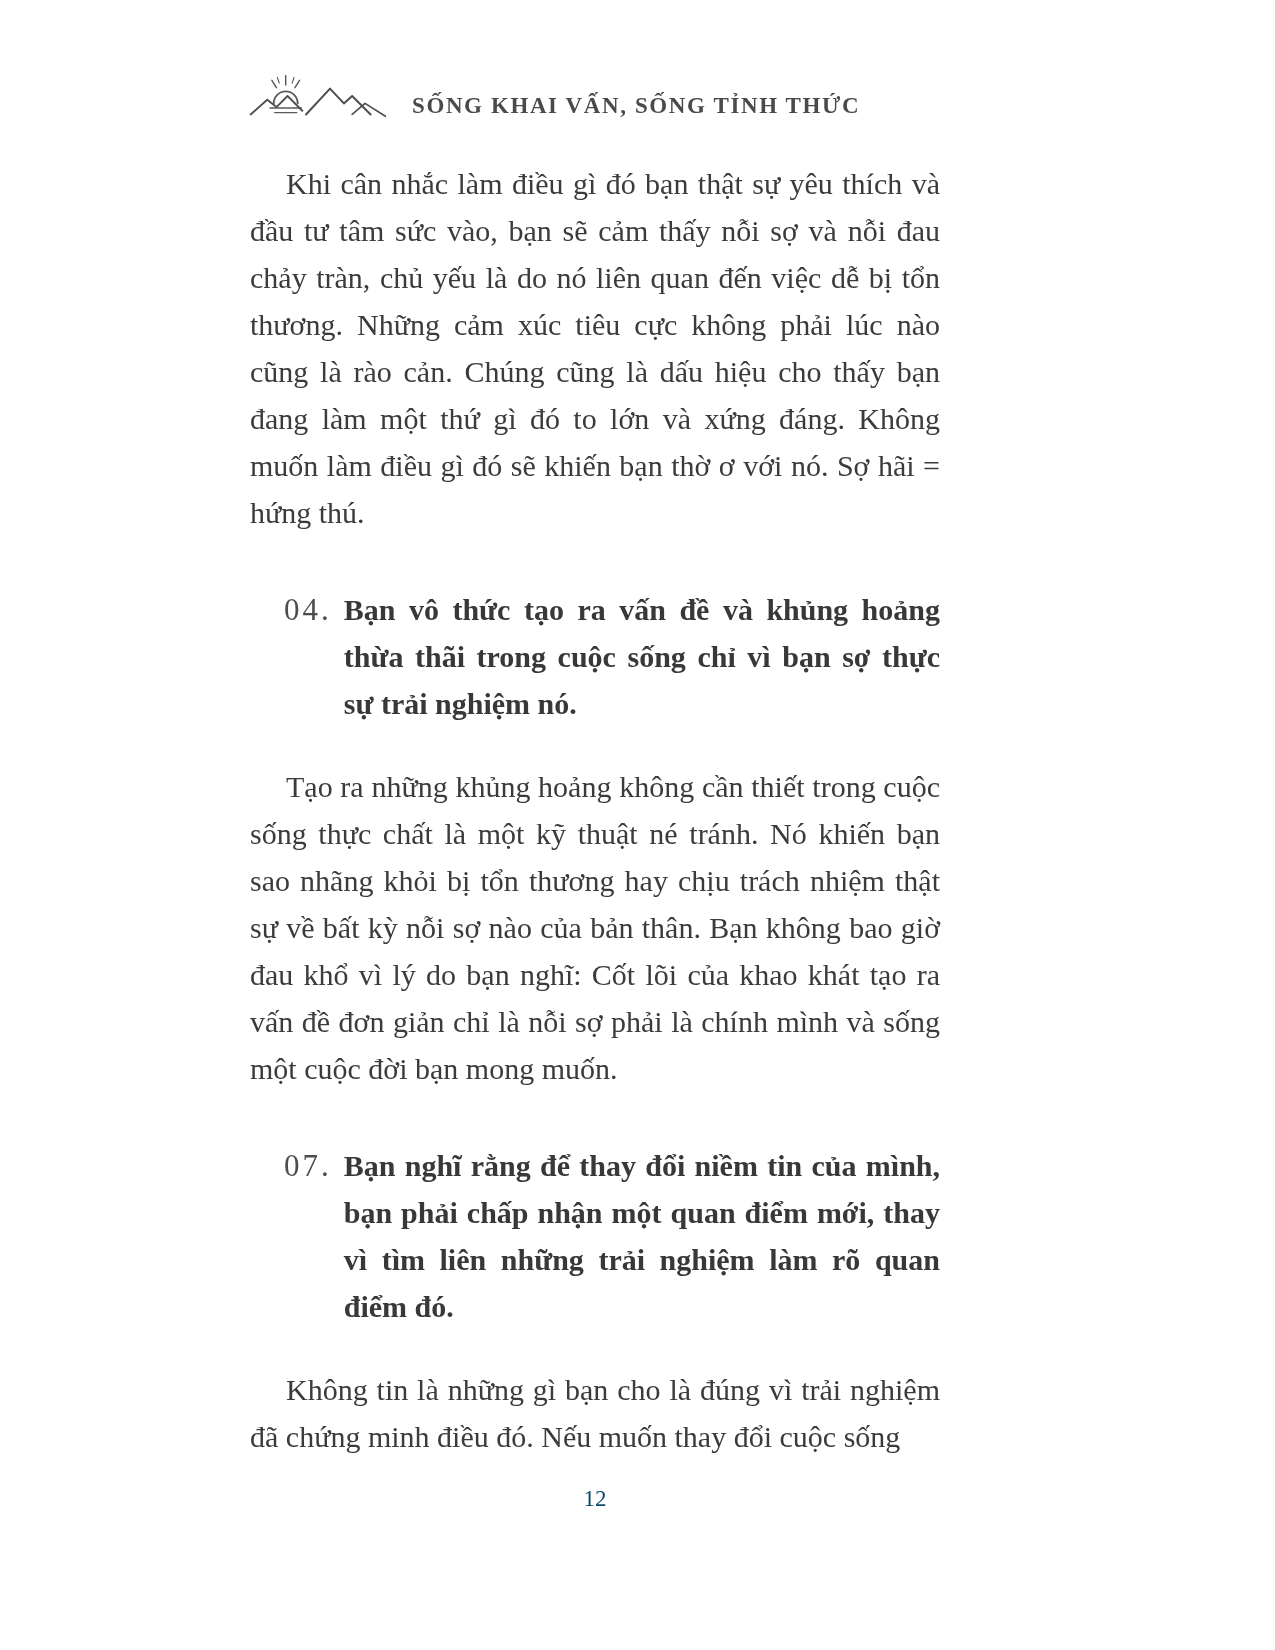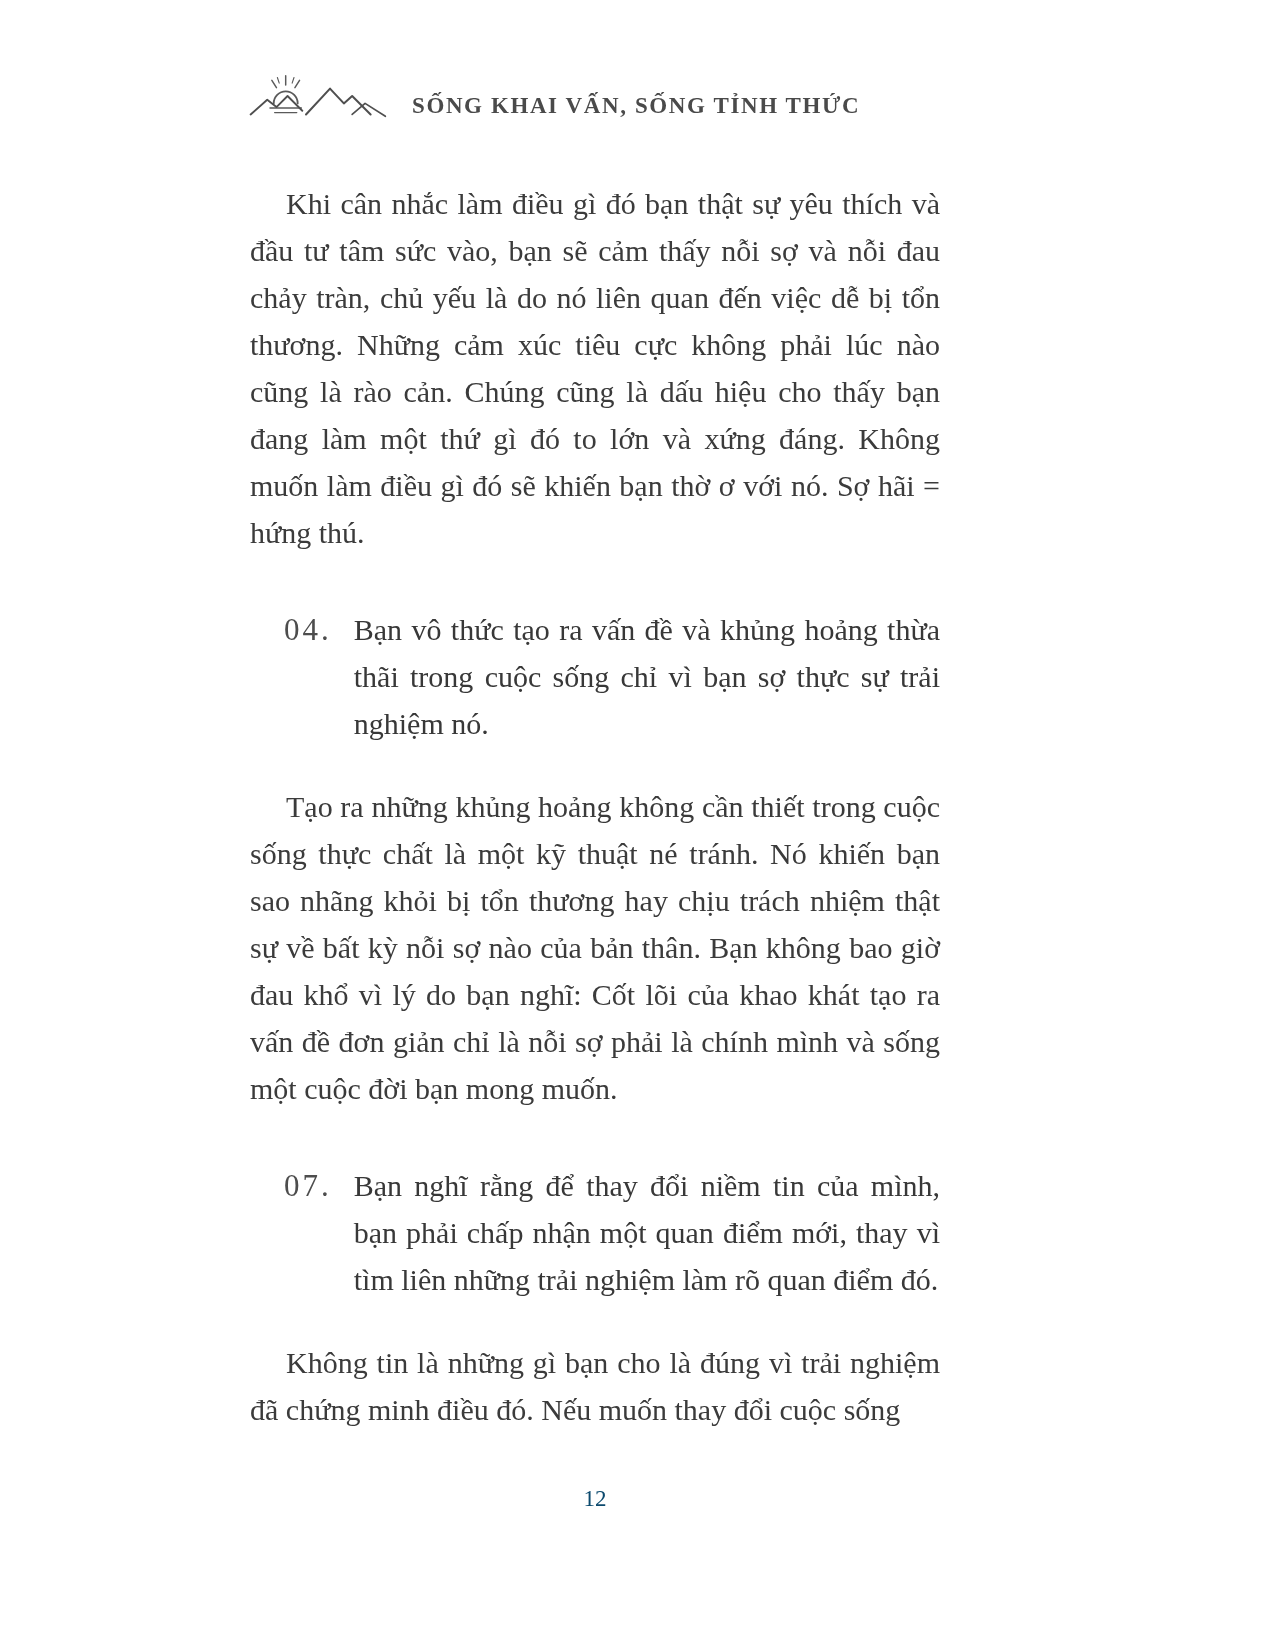--- a/index.html
+++ b/index.html
@@ -26,51 +26,51 @@
   .header-title {
     font-size: 23px;
     font-weight: 700;
     letter-spacing: 1.6px;
     color: #4a4a4a;
     white-space: nowrap;
     margin-top: 20px;
   }
   .content {
     position: absolute;
-    top: 180px;
+    top: 160px;
     left: 250px;
     width: 690px;
   }
   .body-text {
     font-size: 30px;
     line-height: 47px;
     text-align: justify;
     margin: 0 0 44px 0;
     color: #3b3b3b;
   }
   .indent { text-indent: 36px; }
   .section-heading {
     display: flex;
-    gap: 22px;
+    gap: 12px;
     margin: 50px 0 36px 0;
     padding-left: 34px;
   }
   .sec-num {
     font-size: 31px;
     line-height: 47px;
     letter-spacing: 3px;
     color: #4d4d4d;
     font-weight: 400;
     flex: 0 0 auto;
   }
   .sec-title {
     flex: 1 1 auto;
     font-size: 30px;
     line-height: 47px;
-    font-weight: 400;
+    font-weight: 700;
     color: #383838;
     text-align: justify;
   }
   .footer {
     position: absolute;
     bottom: 138px;
     left: 250px;
     width: 690px;
     text-align: center;
   }

